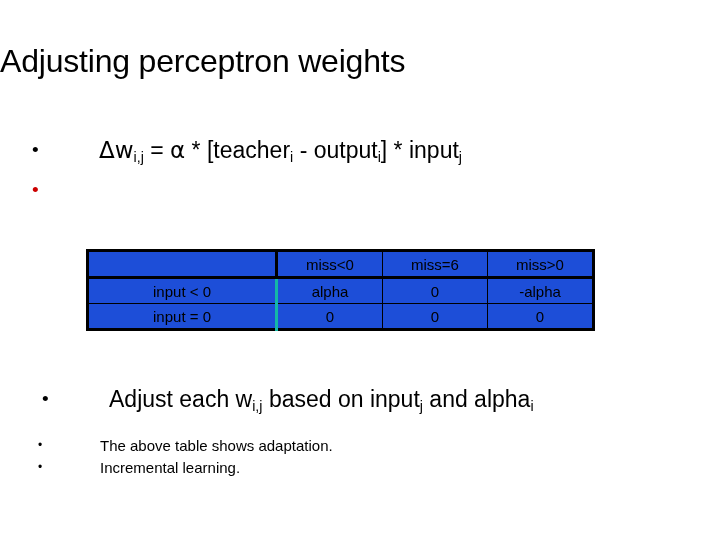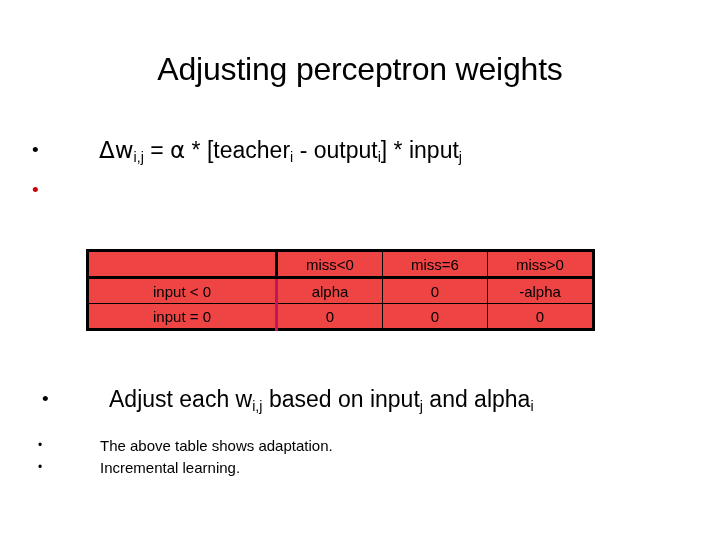--- a/index.html
+++ b/index.html
@@ -23,28 +23,27 @@
     inset: 0;
     background: #ffffff;
   }
 
   
   .slide-title {
     position: absolute;
     left: 0;
     top: 44px;
     width: 720px;
-    text-align: center;
+    text-align: left;
     font-size: 32px;
     font-weight: normal;
     letter-spacing: -0.2px;
     line-height: 1.1;
     color: #000000;
     white-space: nowrap;
-    margin-top: 8px;
   }
 
   
   .bullet-row {
     position: absolute;
     display: flex;
     align-items: flex-start;
     white-space: nowrap;
   }
   .bullet-marker {
@@ -101,42 +100,42 @@
   #bullet-5 { left: 38px; top: 459px; }
 
   
   .adapt-table {
     position: absolute;
     left: 86px;
     top: 249px;
     width: 467px;
     border-collapse: collapse;
     table-layout: fixed;
-    background: #ef4444;
+    background: #1d4ed8;
     border: 3px solid #000000;
   }
   .adapt-table td {
     border: 1px solid #000000;
     font-size: 15px;
     color: #000000;
     text-align: center;
     padding: 2px 4px;
     height: 20px;
     font-family: "Liberation Sans", sans-serif;
     white-space: nowrap;
   }
   .adapt-table .col-label { width: 178px; }
   .adapt-table .col-data  { width: 96px; }
 
   
   .adapt-table tr.header-row td {
     border-bottom: 3px solid #000000;
   }
   .adapt-table td.label-cell {
-    border-right: 3px solid #be185d;
+    border-right: 3px solid #14b8a6;
   }
   .adapt-table tr.header-row td.label-cell {
     border-right: 3px solid #000000;
   }
 </style>
 </head>
 <body>
 
 <div class="slide">
 

